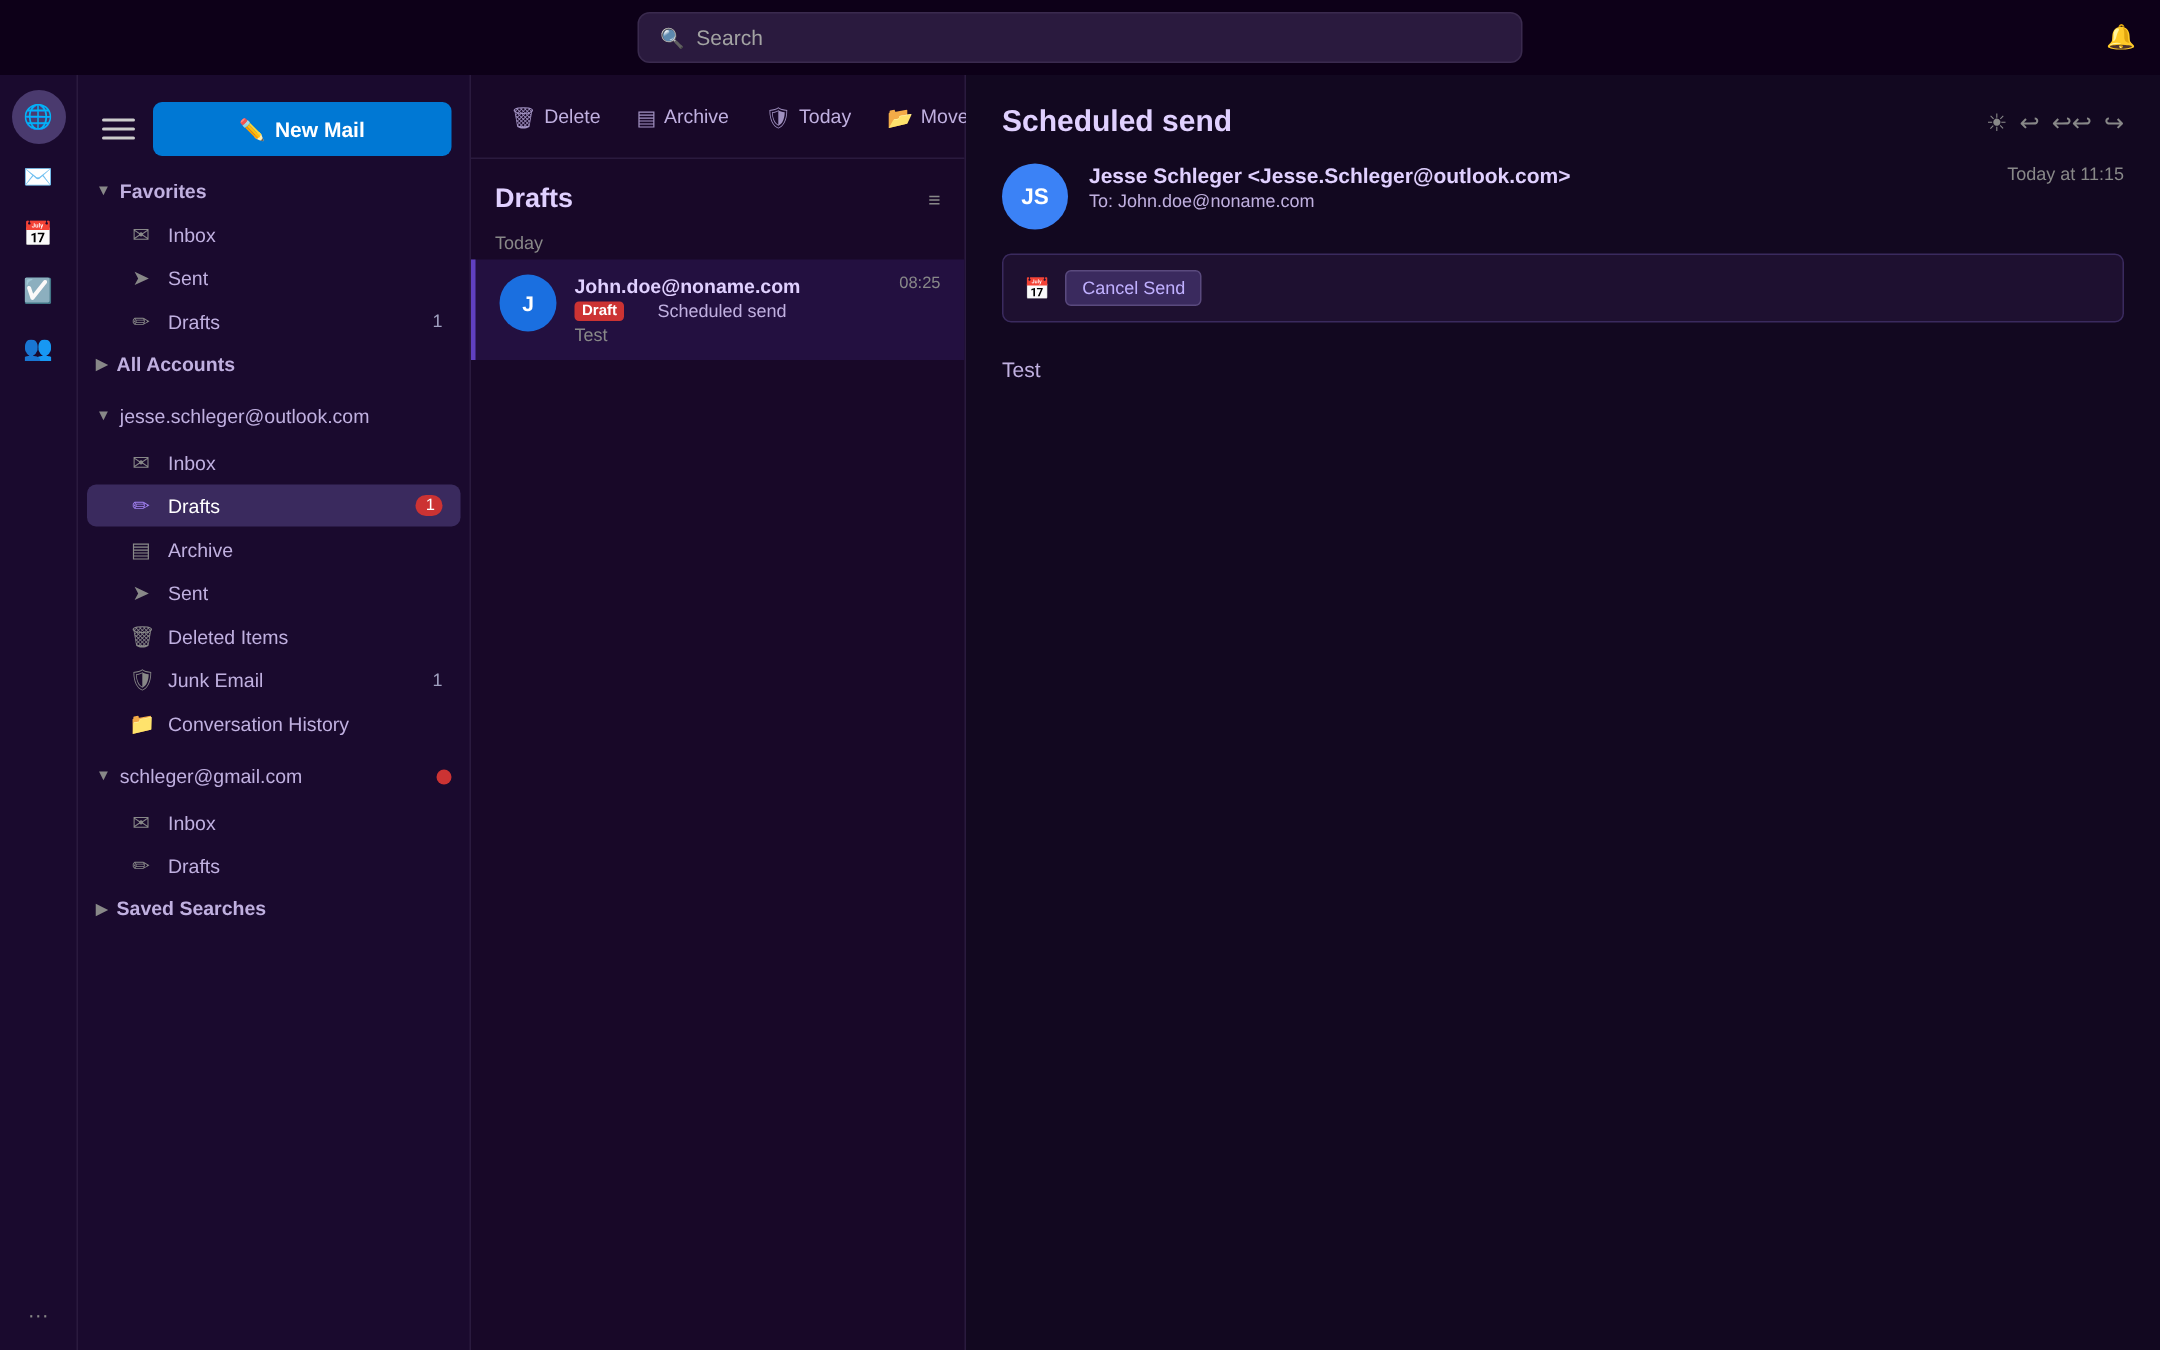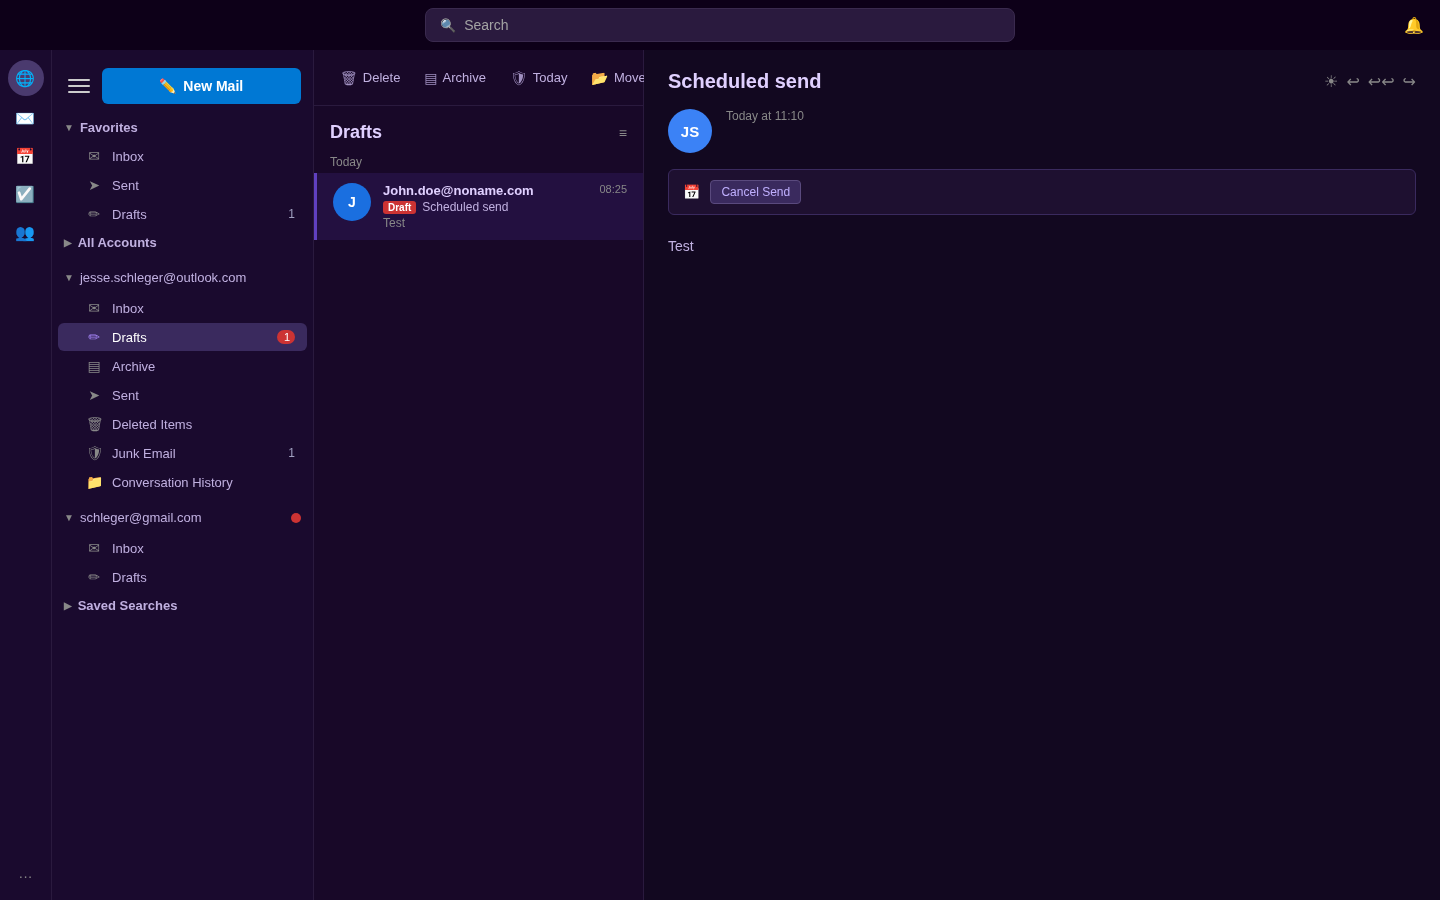--- a/index.html
+++ b/index.html
@@ -289,21 +289,21 @@
       font-size: 13px;
       font-weight: 600;
       color: #e0d0ff;
       white-space: nowrap;
       overflow: hidden;
       text-overflow: ellipsis;
     }
     .email-meta {
       display: flex;
       align-items: center;
-      gap: 6px;
+      gap: 22px;
       margin: 2px 0;
     }
     .draft-badge {
       background: #cc3333;
       color: white;
       font-size: 10px;
       padding: 1px 5px;
       border-radius: 3px;
       font-weight: 600;
     }
@@ -654,21 +654,28 @@
         <div class="email-view-actions">
           <span>☀</span>
           <span>↩</span>
           <span>↩↩</span>
           <span>↪</span>
         </div>
       </div>
 
       <div class="sender-row">
         <div class="sender-avatar">JS</div>
-        <span class="email-timestamp">Today at 11:10</span>
+        <div class="sender-info">
+          <div class="sender-name">Jesse Schleger &lt;Jesse.Schleger@outlook.com&gt;</div>
+          <div class="sender-to">
+            <span>To:</span>
+            <span>John.doe@noname.com</span>
+          </div>
+        </div>
+        <span class="email-timestamp">Today at 11:15</span>
       </div>
 
       <div class="scheduled-banner">
         <span class="banner-icon">📅</span>
         <button class="cancel-send-btn">Cancel Send</button>
       </div>
 
       <div class="email-body">Test</div>
     </div>
   </div>

